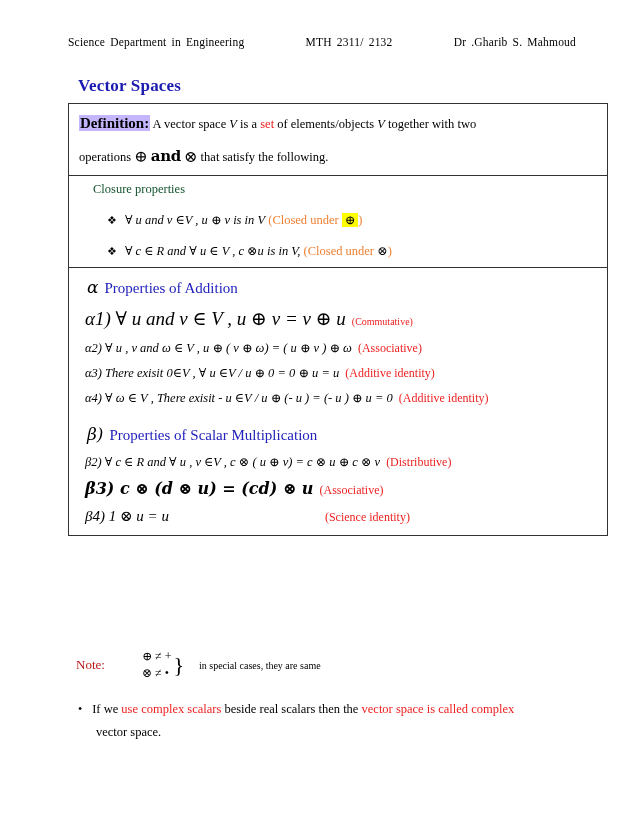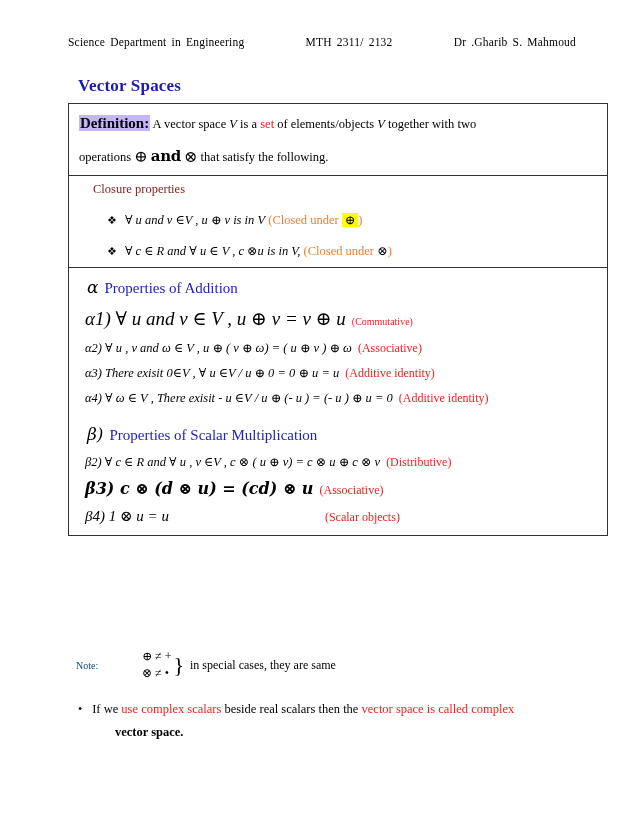--- a/index.html
+++ b/index.html
@@ -90,21 +90,21 @@
   .and-bold {
     font-weight: bold;
     font-size: 15px;
     font-family: "DejaVu Serif", serif;
     letter-spacing: -0.3px;
   }
 
   
   .clo-sec { padding: 6px 10px 8px 24px; }
   .clo-head {
-    color: #7f1d1d;
+    color: #14532d;
     font-size: 12.5px;
     margin-bottom: 6px;
   }
   .clo-item {
     font-size: 12.5px;
     margin: 15px 0 0 14px;
     white-space: nowrap;
   }
   .dia { font-size: 11px; margin-right: 8px; }
   .hl-yellow { background: #ffff00; padding: 0 3px; }
@@ -151,49 +151,49 @@
   
   .note-block {
     position: absolute;
     left: 76px;
     top: 648px;
     width: 520px;
     font-size: 12.5px;
   }
   .note-row { display: flex; align-items: center; }
   .note-label {
-    color: #0c4a6e;
+    color: #b91c1c;
     width: 66px;
     flex: none;
-    font-size: 10px;
+    font-size: 13px;
   }
   .note-ops {
     display: inline-block;
     font-size: 12px;
     line-height: 1.45;
   }
   .note-ops div { white-space: nowrap; }
   .brace {
     font-size: 22px;
     margin: 0 6px 0 2px;
     line-height: 1;
   }
-  .note-tail { font-size: 12px; }
+  .note-tail { font-size: 10px; margin-left: 9px; }
 
   
   .bullet-block {
     position: absolute;
     left: 78px;
     top: 698px;
     width: 520px;
     font-size: 12.5px;
     line-height: 1.85;
   }
   .bullet-block .bl { margin-right: 10px; font-size: 12px; }
-  .bullet-cont { margin-left: 37px; display: block; font-weight: bold; }
+  .bullet-cont { margin-left: 18px; display: block; }
 </style>
 </head>
 <body>
 
 <div class="page">
 
   <div class="header">
     <span>Science  Department  in  Engineering</span>
     <span>MTH 2311/ 2132</span>
     <span>Dr .Gharib  S. Mahmoud</span>
@@ -260,21 +260,21 @@
 
       <div class="eq">
         <span>β2) ∀ c ∈ R and ∀ u , v ∈V , c ⊗ ( u ⊕ v) = c ⊗ u ⊕ c ⊗ v</span><span class="tag red">(Distributive)</span>
       </div>
 
       <div class="eq eq-b3">
         <span>β3)  c ⊗ (d ⊗ u) = (cd) ⊗ u</span><span class="tag red">(Associative)</span>
       </div>
 
       <div class="eq eq-b4">
-        <span>β4) 1 ⊗ u = u</span><span class="spacer-right"></span><span class="tag red">(Scalar objects)</span>
+        <span>β4) 1 ⊗ u = u</span><span class="spacer-right"></span><span class="tag red">(Science identity)</span>
       </div>
     </div>
 
   </div>
 
   <div class="note-block">
     <div class="note-row">
       <span class="note-label">Note:</span>
       <span class="note-ops">
         <div>⊕    ≠    +</div>

